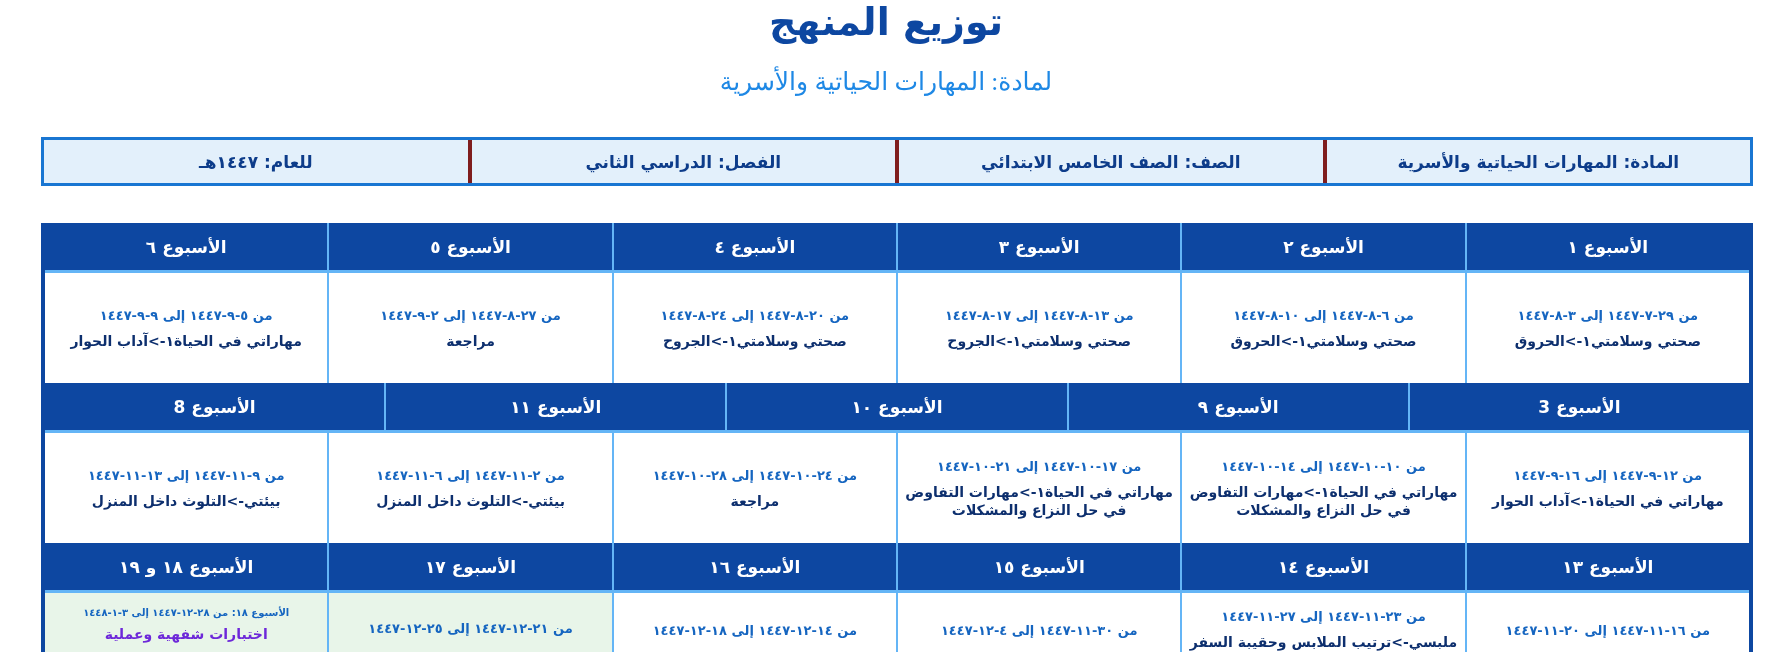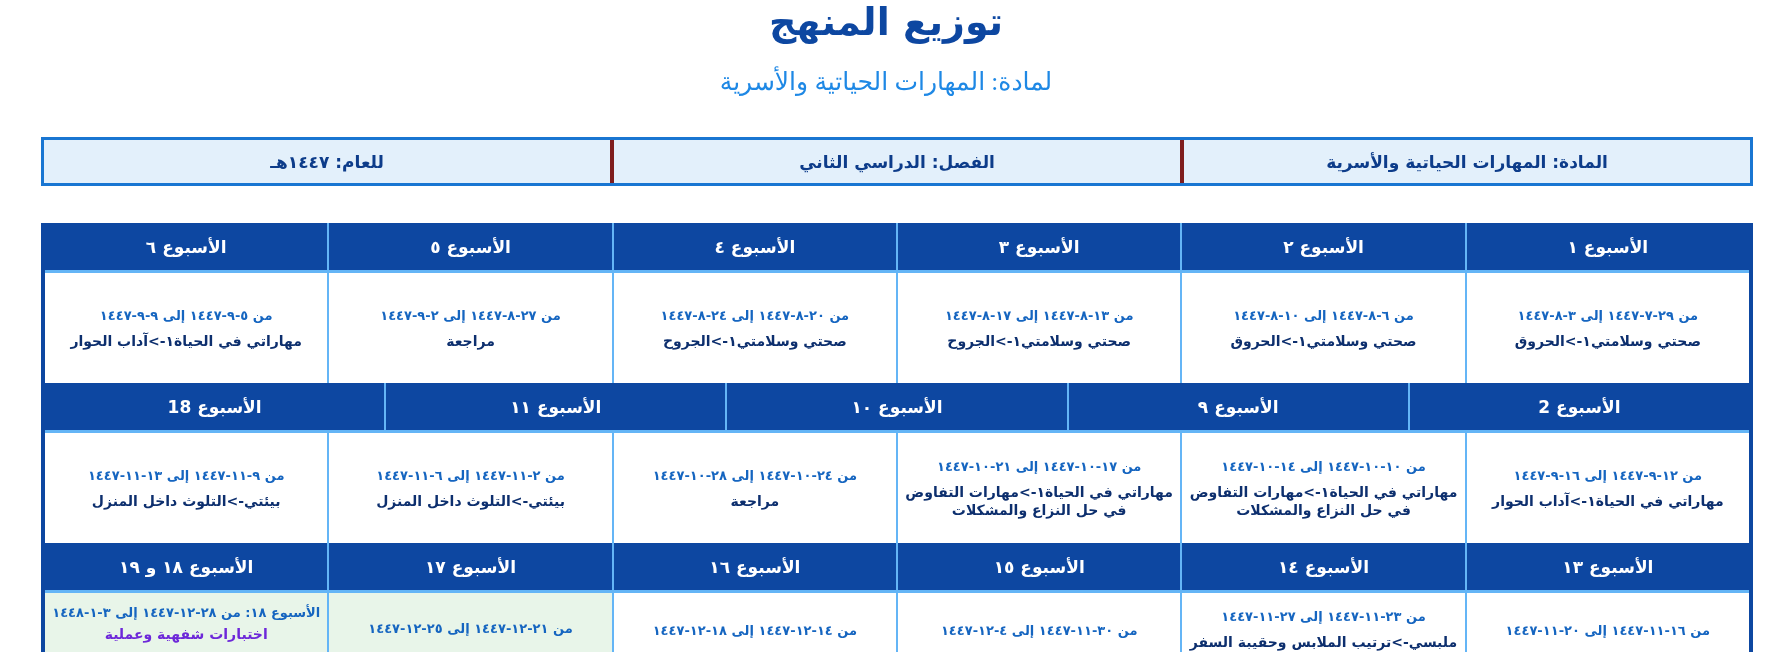--- a/index.html
+++ b/index.html
@@ -58,32 +58,33 @@
   .bcell:last-child { border-left: none; }
   .bcell.green { background: #e8f5e9; }
   .bcell .date {
     font-size: 13px; font-weight: bold; color: #1565c0; line-height: 20px;
     font-family: "DejaVu Sans", sans-serif; margin-bottom: 6px;
   }
   .bcell .topic {
     font-size: 14px; font-weight: bold; color: #0d2f6e; line-height: 18px;
     font-family: "DejaVu Sans", sans-serif;
   }
-  .bcell.green .date { font-size: 13px; margin-bottom: 2px; }
+  .bcell.green .date { font-size: 10px; margin-bottom: 2px; }
   .bcell .topic.exam { color: #6d28d9; }
   .bcell.top-align { justify-content: flex-start; padding-top: 14px; }
 </style>
 </head>
 <body>
 
 <div class="title">توزيع المنهج</div>
 <div class="subtitle">لمادة: المهارات الحياتية والأسرية</div>
 
 <div class="info-box">
   <div class="info-cell">المادة: المهارات الحياتية والأسرية</div>
+  <div class="info-cell">الصف: الصف الخامس الابتدائي</div>
   <div class="info-cell">الفصل: الدراسي الثاني</div>
   <div class="info-cell">للعام: ١٤٤٧هـ</div>
 </div>
 
 <div class="schedule">
 
   <div class="row head">
     <div class="hcell">الأسبوع ١</div>
     <div class="hcell">الأسبوع ٢</div>
     <div class="hcell">الأسبوع ٣</div>
@@ -112,25 +113,25 @@
       <div class="date">من ٢٧-٨-١٤٤٧ إلى ٢-٩-١٤٤٧</div>
       <div class="topic">مراجعة</div>
     </div>
     <div class="bcell">
       <div class="date">من ٥-٩-١٤٤٧ إلى ٩-٩-١٤٤٧</div>
       <div class="topic">مهاراتي في الحياة١-&gt;آداب الحوار</div>
     </div>
   </div>
 
   <div class="row head">
-    <div class="hcell">الأسبوع 2</div>
+    <div class="hcell">الأسبوع 3</div>
     <div class="hcell">الأسبوع ٩</div>
     <div class="hcell">الأسبوع ١٠</div>
     <div class="hcell">الأسبوع ١١</div>
-    <div class="hcell">الأسبوع 18</div>
+    <div class="hcell">الأسبوع 8</div>
   </div>
   <div class="row body r2">
     <div class="bcell">
       <div class="date">من ١٢-٩-١٤٤٧ إلى ١٦-٩-١٤٤٧</div>
       <div class="topic">مهاراتي في الحياة١-&gt;آداب الحوار</div>
     </div>
     <div class="bcell">
       <div class="date">من ١٠-١٠-١٤٤٧ إلى ١٤-١٠-١٤٤٧</div>
       <div class="topic">مهاراتي في الحياة١-&gt;مهارات التفاوض في حل النزاع والمشكلات</div>
     </div>

